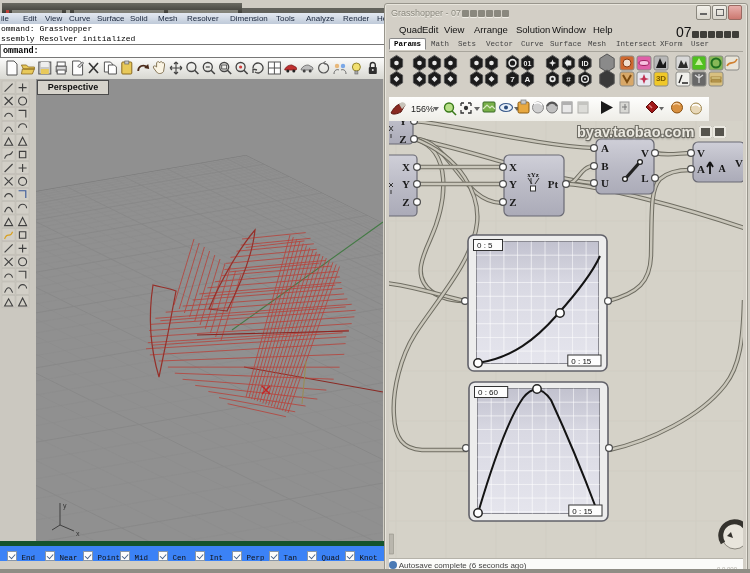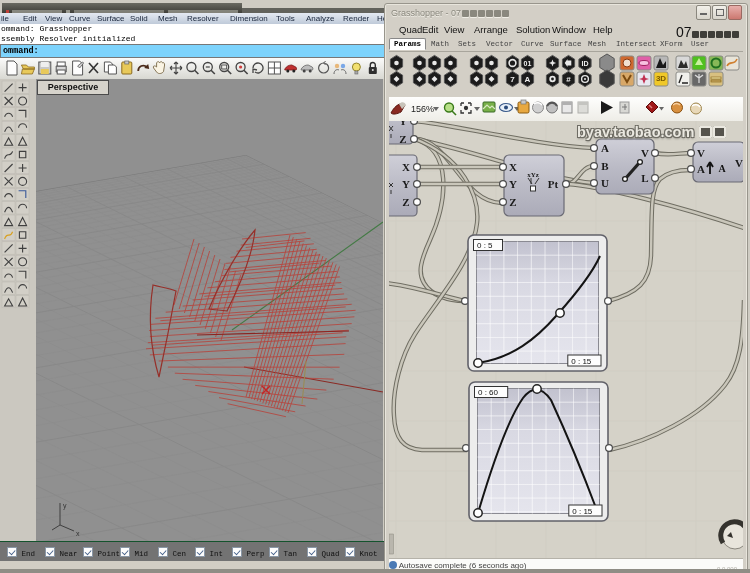--- a/index.html
+++ b/index.html
@@ -5,25 +5,25 @@
 body{width:750px;height:573px;overflow:hidden;position:relative;background:#cfccc3;
  font-family:"Liberation Sans",sans-serif;}
 .abs{position:absolute}
 
 #rh-title{left:2px;top:3px;width:240px;height:10px;background:linear-gradient(#6a6a62,#3e3d38)}
 #rh-menu{left:0;top:13px;width:386px;height:11px;background:linear-gradient(#e4e9f2,#bfcad9);
  font-size:8px;color:#18243a;}
 #rh-menu span{position:absolute;top:1px}
 #rh-cmd{left:0;top:24px;width:386px;height:20px;background:#ffffff;font-family:"Liberation Mono",monospace;
  font-size:8px;color:#000;line-height:9.5px;padding-left:1px}
-#rh-cmdbox{left:0;top:44px;width:384px;height:12px;background:#7dd3fc;border:1px solid #777;
+#rh-cmdbox{left:0;top:44px;width:384px;height:12px;background:#ffffff;border:1px solid #777;
  font-family:"Liberation Mono",monospace;font-size:8.5px;font-weight:bold;line-height:12px;padding-left:2px}
 #rh-tools{left:0;top:58px;width:386px;height:21px;background:linear-gradient(#fbfbfa,#d8d8d2)}
 #rh-side{left:0;top:79px;width:36px;height:462px;background:#cbc8c0}
-#rh-status{left:0;top:541px;width:441px;height:20px;background:#737373;border-top:1px solid #14532d}
+#rh-status{left:0;top:541px;width:441px;height:20px;background:#3b82f6;border-top:5px solid #14532d}
 #rh-below{left:0;top:561px;width:386px;height:12px;background:#d2cec4}
 .chk{position:absolute;top:5px;font-size:7.5px;color:#111;font-family:"Liberation Mono",monospace;white-space:nowrap}
 .chk i{display:inline-block;position:relative;width:8px;height:8px;border:1px solid #8a97a6;background:#fdfdfd;
  font-style:normal;vertical-align:-1.5px}
 .chk i:after{content:"";position:absolute;left:1px;top:1.5px;width:4.5px;height:2.5px;
  border-left:1.4px solid #44608a;border-bottom:1.4px solid #44608a;transform:rotate(-48deg)}
 #vp{left:36px;top:79px;width:347px;height:462px;background:#909090;overflow:hidden}
 #vptab{left:37px;top:80px;width:70px;height:13px;background:#d6d3cb;border:1px solid #4a4a4a;
  font-size:9px;font-weight:bold;color:#111;line-height:12px;text-align:center}
 
@@ -31,21 +31,21 @@
  box-shadow:inset 0 0 0 1px #e8e5dc;border-radius:3px 3px 0 0}
 #gh-title{left:391px;top:6px;width:290px;height:14px;font-size:9px;color:#8a887e;line-height:14px;
  text-shadow:0 1px 0 #f0eee6;white-space:nowrap}
 #gh-menu{left:389px;top:23px;width:352px;height:15px;font-size:9.5px;color:#111;}
 #gh-menu > span{position:absolute;top:1px}
 #gh-tabs{left:389px;top:38px;width:354px;height:14px;font-size:7.5px;color:#444;
  font-family:"Liberation Mono",monospace;border-bottom:1px solid #a8a59c;box-sizing:border-box}
 #gh-tabs span{position:absolute;top:2px}
 #gh-tabs .tabsel{top:0px;background:#fff;border:1px solid #888;border-bottom:1px solid #fff;
  font-weight:bold;color:#000;padding:1px 4px;border-radius:2px 2px 0 0}
-#gh-tools{left:389px;top:97px;width:354px;height:24px;background:linear-gradient(#fefefd,#eeede7);
+#gh-tools{left:389px;top:97px;width:320px;height:24px;background:linear-gradient(#fefefd,#eeede7);
  border-bottom:1px solid #a8a59e}
 #gh-canvas{left:389px;top:121px;width:354px;height:437px;background:#d5d2c8;overflow:hidden}
 #gh-status{left:389px;top:558px;width:354px;height:15px;background:#fbfbf9;font-size:8px;color:#444;
  line-height:14px;border-top:1px solid #b5b2a9}
 #wmark{left:577px;top:124px;width:170px;height:18px;font-size:14.5px;font-weight:bold;color:#eae8e0;
  letter-spacing:0px;text-shadow:-1px -1px 0 #6e6c64,1px -1px 0 #6e6c64,-1px 1px 0 #6e6c64,1px 1px 0 #6e6c64, 0 2px 2px rgba(80,78,70,.5);white-space:nowrap}
 .cjk{display:inline-block;background:#3f3e39;margin:0 .5px;vertical-align:-1px;border-radius:1px}
 .cjkl{display:inline-block;background:#8a887e;margin:0 .5px;vertical-align:-1px;border-radius:1px;
  box-shadow:0 1px 0 #f0eee6}
 .wb{position:absolute;top:5px;width:21px;height:13px;border:1px solid #8a877e;border-radius:2px;

